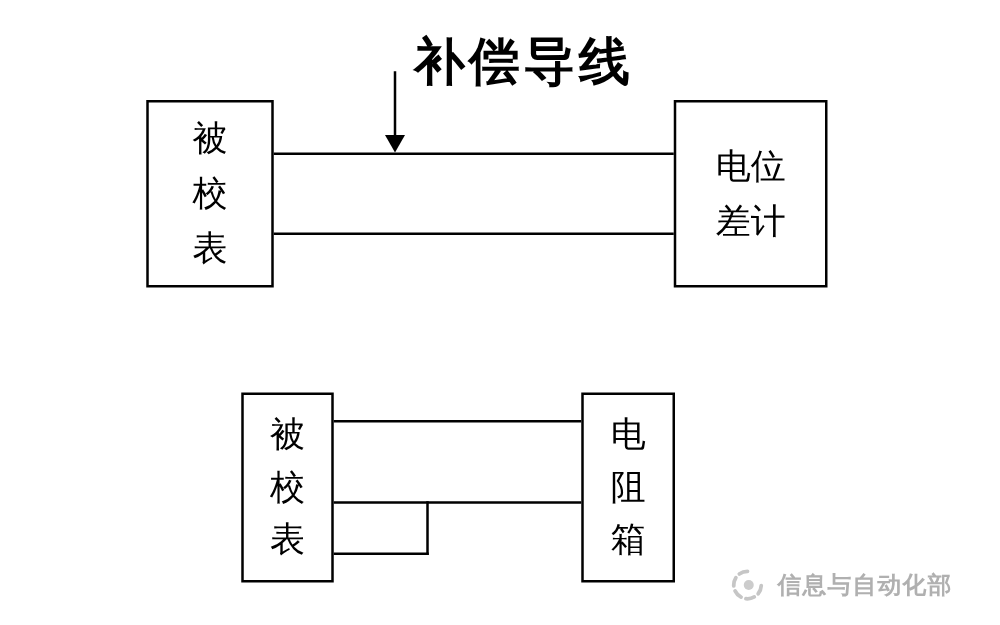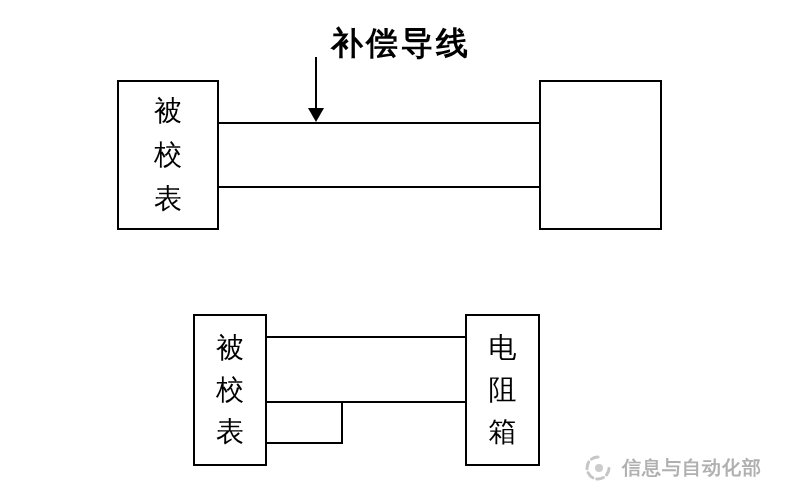--- a/index.html
+++ b/index.html
@@ -10,21 +10,21 @@
   .wire{position:absolute;background:#000;height:2px;}
   .wire-v{position:absolute;background:#000;width:2px;}
   .box{
     position:absolute;border:2px solid #000;background:#fff;
     display:flex;flex-direction:column;align-items:center;justify-content:center;
     font-family:"DejaVu Serif",serif;color:#000;
   }
   .box span{display:block;text-align:center;}
   .title{
     position:absolute;font-weight:bold;color:#000;
-    font-size:32px;letter-spacing:3px;white-space:nowrap;
+    font-size:41px;letter-spacing:3px;white-space:nowrap;
     font-family:"DejaVu Sans",sans-serif;
   }
   .arrow-shaft{position:absolute;width:2px;background:#000;}
   .arrow-head{
     position:absolute;width:0;height:0;
     border-left:8px solid transparent;border-right:8px solid transparent;
     border-top:14px solid #000;
   }
   .box-28{font-size:28px;line-height:44px;}
   .box-b{font-size:28px;line-height:42px;}
@@ -46,20 +46,22 @@
 <div class="arrow-shaft" style="left:315px;top:57px;height:53px;"></div>
 <div class="arrow-head" style="left:308px;top:108px;"></div>
 
 <div class="box box-28" style="left:117px;top:80px;width:98px;height:146px;">
   <span>被</span>
   <span>校</span>
   <span>表</span>
 </div>
 
 <div class="box box-28" style="left:539px;top:80px;width:119px;height:146px;">
+  <span>电位</span>
+  <span>差计</span>
 </div>
 
 <div class="wire" style="left:219px;top:122px;width:320px;"></div>
 <div class="wire" style="left:219px;top:186px;width:320px;"></div>
 
 <div class="box box-b" style="left:193px;top:314px;width:70px;height:148px;">
   <span>被</span>
   <span>校</span>
   <span>表</span>
 </div>

